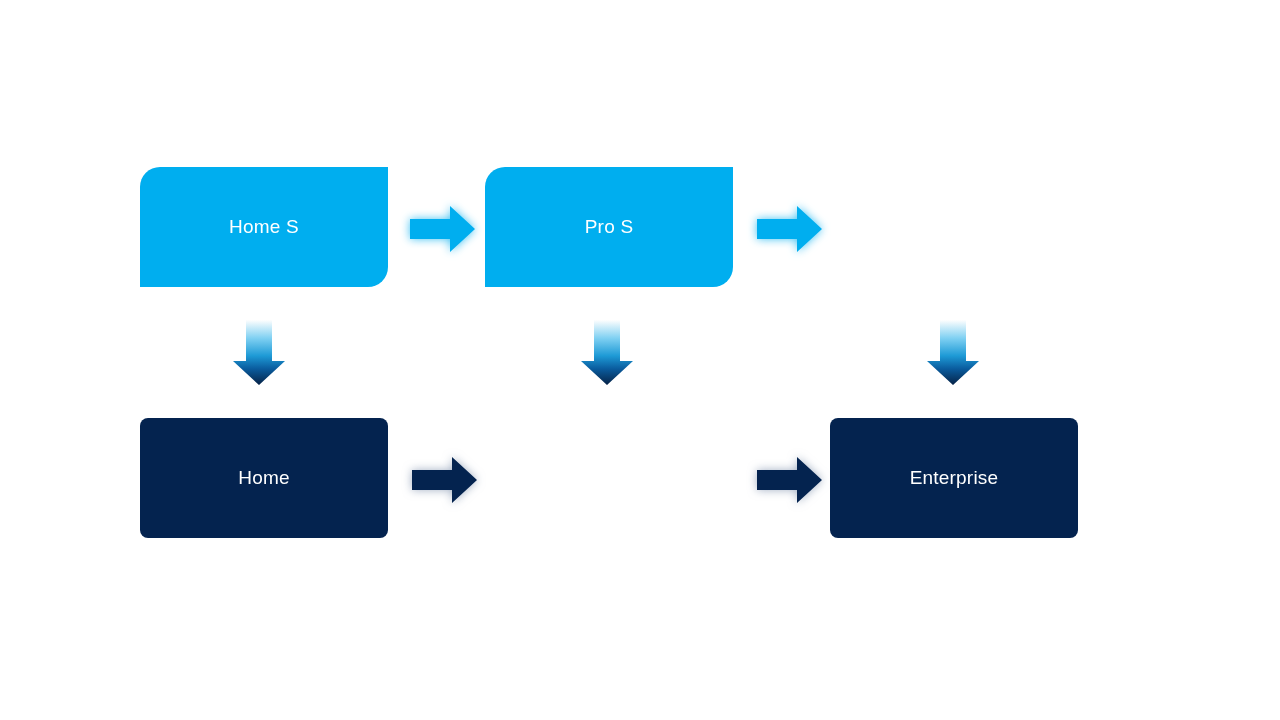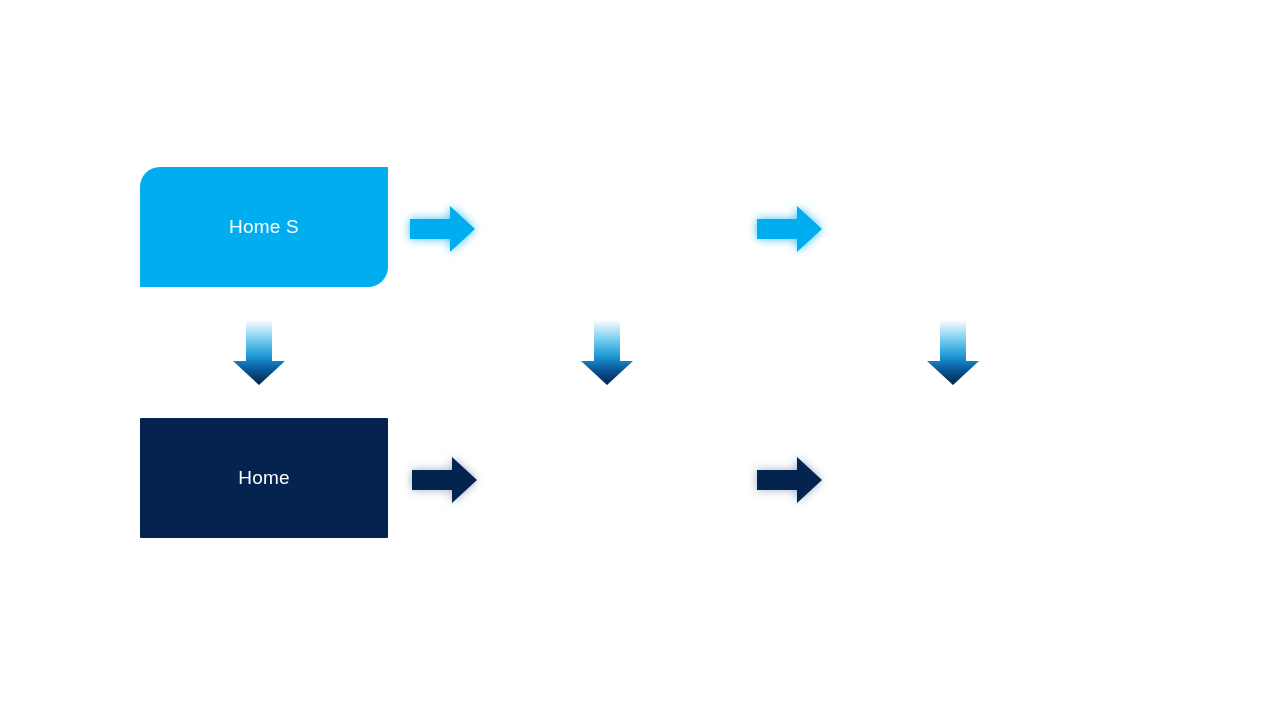--- a/index.html
+++ b/index.html
@@ -32,21 +32,21 @@
     letter-spacing: 0.2px;
   }
   .box-top {
     top: 167px;
     background: var(--light-blue);
     border-radius: 20px 0 20px 0;
   }
   .box-bottom {
     top: 418px;
     background: var(--dark-navy);
-    border-radius: 1px;
+    border-radius: 8px;
   }
   .col-0 { left: 140px; }
   .col-1 { left: 485px; }
   .col-2 { left: 830px; }
 
   .arrow-right { position: absolute; overflow: visible; }
   .arrow-right.top-1    { left: 410px; top: 206px; }
   .arrow-right.top-2    { left: 757px; top: 206px; }
   .arrow-right.bottom-1 { left: 412px; top: 457px; }
   .arrow-right.bottom-2 { left: 757px; top: 457px; }
@@ -83,20 +83,23 @@
       <stop offset="1" stop-color="#062246"></stop>
     </linearGradient>
   </defs>
 </svg>
 
 <div class="slide">
 
   <div class="box box-top col-0">
     <span>Home S</span>
   </div>
+  <div class="box box-top col-1">
+    <span>Pro S</span>
+  </div>
 
   <svg class="arrow-right light top-1" width="65" height="46" viewBox="0 0 65 46">
     <polygon points="0,13 40,13 40,0 65,23 40,46 40,33 0,33"></polygon>
   </svg>
   <svg class="arrow-right light top-2" width="65" height="46" viewBox="0 0 65 46">
     <polygon points="0,13 40,13 40,0 65,23 40,46 40,33 0,33"></polygon>
   </svg>
 
   <svg class="arrow-down d-0" width="52" height="65" viewBox="0 0 52 65">
     <polygon points="13,0 39,0 39,41 52,41 26,65 0,41 13,41" fill="url(#downGrad)"></polygon>
@@ -104,20 +107,23 @@
   <svg class="arrow-down d-1" width="52" height="65" viewBox="0 0 52 65">
     <polygon points="13,0 39,0 39,41 52,41 26,65 0,41 13,41" fill="url(#downGrad)"></polygon>
   </svg>
   <svg class="arrow-down d-2" width="52" height="65" viewBox="0 0 52 65">
     <polygon points="13,0 39,0 39,41 52,41 26,65 0,41 13,41" fill="url(#downGrad)"></polygon>
   </svg>
 
   <div class="box box-bottom col-0">
     <span>Home</span>
   </div>
+  <div class="box box-bottom col-2">
+    <span>Enterprise</span>
+  </div>
 
   <svg class="arrow-right dark bottom-1" width="65" height="46" viewBox="0 0 65 46">
     <polygon points="0,13 40,13 40,0 65,23 40,46 40,33 0,33"></polygon>
   </svg>
   <svg class="arrow-right dark bottom-2" width="65" height="46" viewBox="0 0 65 46">
     <polygon points="0,13 40,13 40,0 65,23 40,46 40,33 0,33"></polygon>
   </svg>
 
 </div>
 

